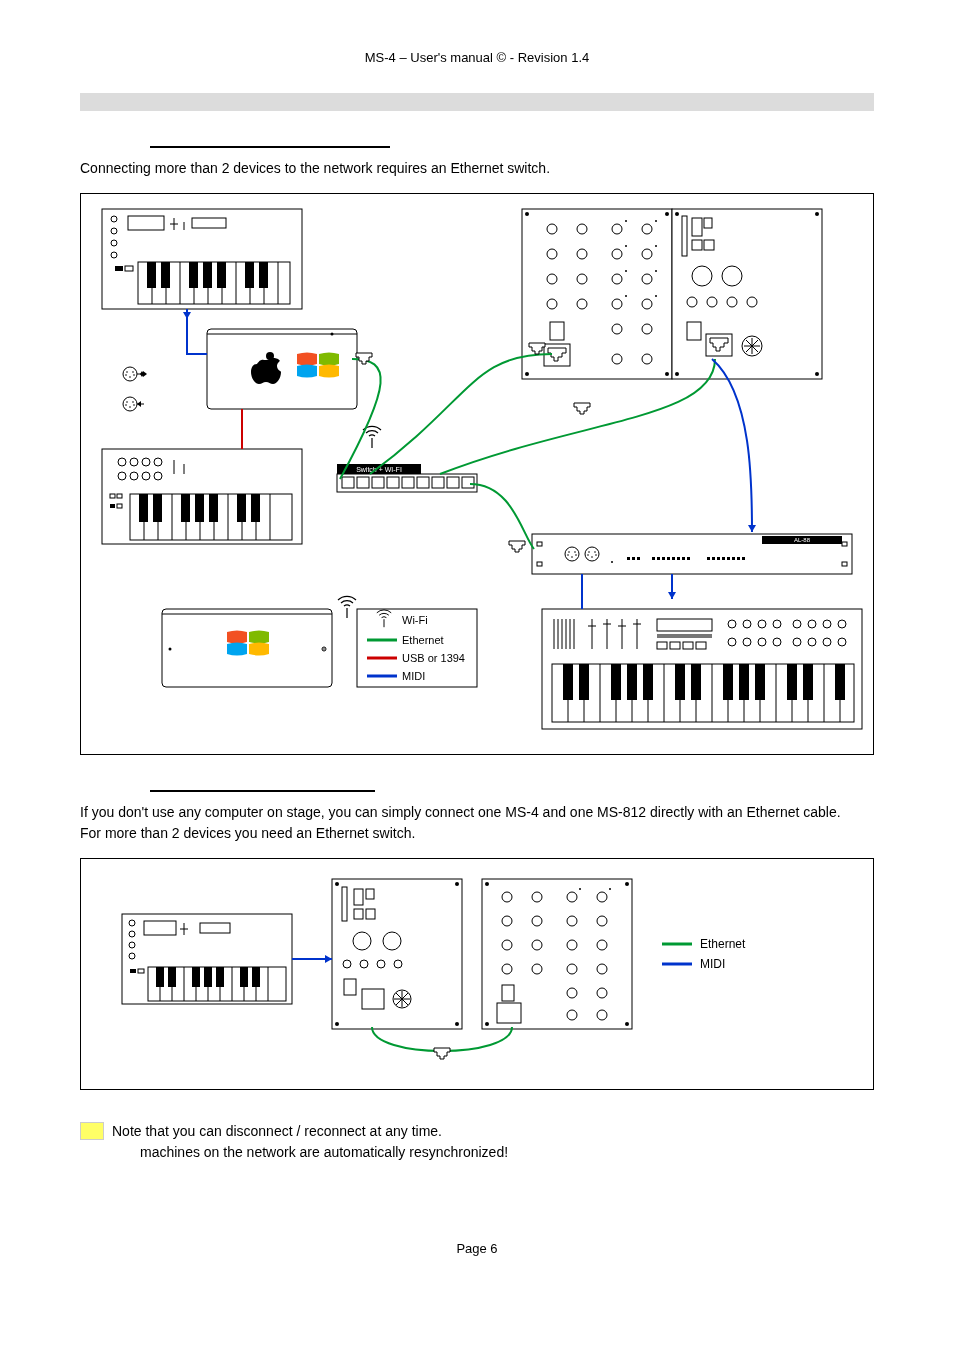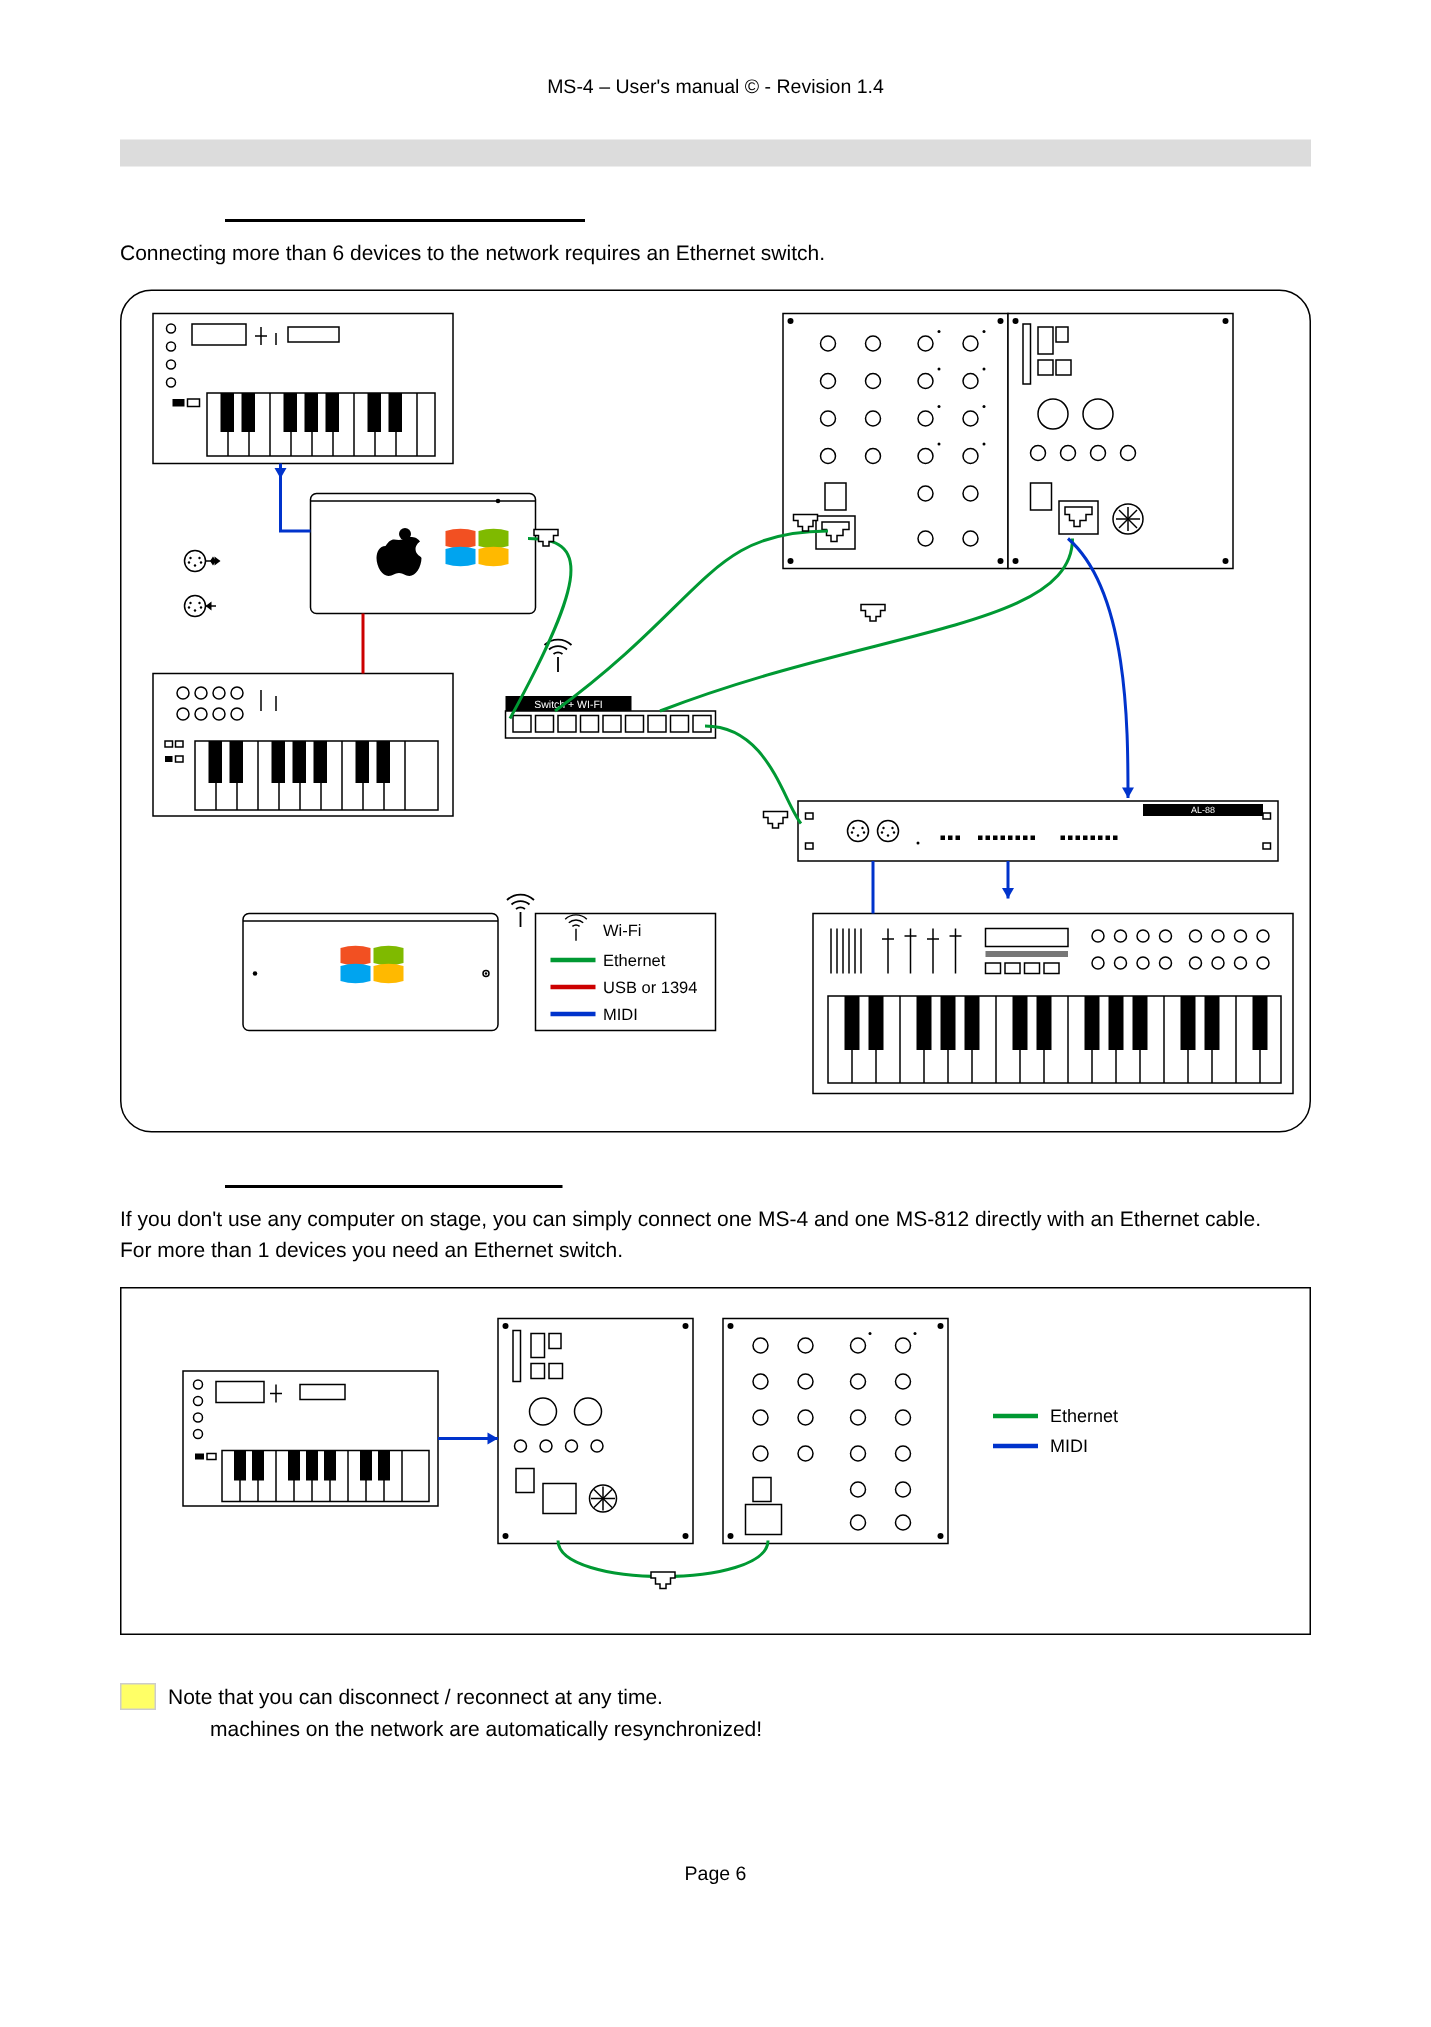--- a/index.html
+++ b/index.html
@@ -34,37 +34,37 @@
   .para {
     margin: 2px 0;
     line-height: 1.4;
   }
   .diagram {
     border: 1px solid #000;
     margin: 14px 0 30px 0;
     padding: 10px;
     position: relative;
   }
-  .diagram-large { height: 540px; border-radius: 21px; }
+  .diagram-large { height: 540px; }
   .diagram-small { height: 210px; }
   svg { display: block; }
   .note-row { display: flex; align-items: flex-start; gap: 8px; margin-top: 16px; }
   .yellow-box { width: 22px; height: 16px; background: #ffff66; border: 1px solid #ccc; flex-shrink: 0; margin-top: 2px; }
   .footer { text-align: center; font-size: 13px; margin-top: 76px; }
   .legend-line { stroke-width: 3; }
 </style>
 </head>
 <body>
 
 <div class="page">
   <div class="header-line">MS-4   – User's manual ©   -   Revision 1.4</div>
   <div class="grey-bar"></div>
 
   <div class="section-underline"></div>
-  <p class="para">Connecting more than 6 devices to the network requires an Ethernet switch.</p>
+  <p class="para">Connecting more than 2 devices to the network requires an Ethernet switch.</p>
 
   
   <div class="diagram diagram-large">
     <svg width="100%" height="540" viewBox="0 0 770 540">
 
       <defs>
         <g id="wifi-icon">
           <path d="M-9 -4 a13 13 0 0 1 18 0 M-6 -1 a9 9 0 0 1 12 0 M-3 2 a5 5 0 0 1 6 0 M0 4 l0 10" stroke="#000" fill="none" stroke-width="1.2"></path>
         </g>
         <g id="arrow-head">
@@ -444,21 +444,21 @@
       <path d="M490 370 L490 405" stroke="#0033cc" stroke-width="2" fill="none"></path>
       <path d="M580 370 L580 395" stroke="#0033cc" stroke-width="2" fill="none"></path>
       <path d="M580 395 l-4 -7 h8 z" fill="#0033cc"></path>
       <path d="M620 155 C 660 190 660 280 660 328" stroke="#0033cc" stroke-width="2" fill="none"></path>
       <path d="M660 328 l-4 -7 h8 z" fill="#0033cc"></path>
     </svg>
   </div>
 
   <div class="section-underline" style="width:225px;"></div>
   <p class="para">If you don't use any computer on stage, you can simply connect one MS-4 and one MS-812 directly with an Ethernet cable.</p>
-  <p class="para">For more than 1 devices you need an Ethernet switch.</p>
+  <p class="para">For more than 2 devices you need an Ethernet switch.</p>
 
   
   <div class="diagram diagram-small">
     <svg width="100%" height="210" viewBox="0 0 770 210">
 
       <g>
         <rect x="30" y="45" width="170" height="90" fill="#fff" stroke="#000"></rect>
         <circle cx="40" cy="54" r="3" fill="none" stroke="#000"></circle>
           <circle cx="40" cy="65" r="3" fill="none" stroke="#000"></circle>
         <circle cx="40" cy="76" r="3" fill="none" stroke="#000"></circle>

